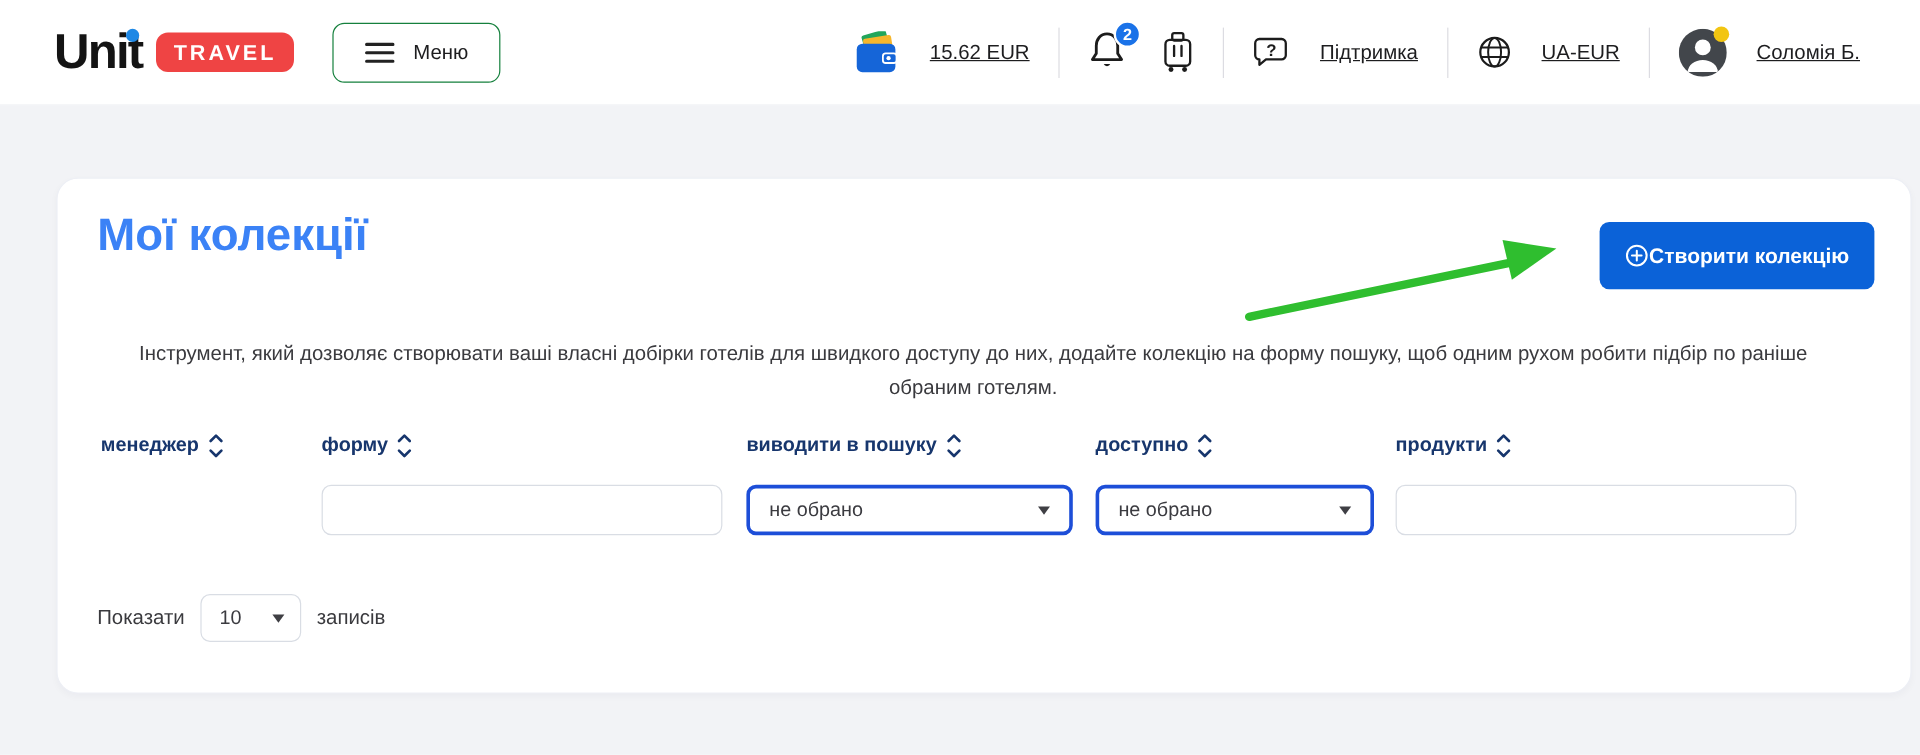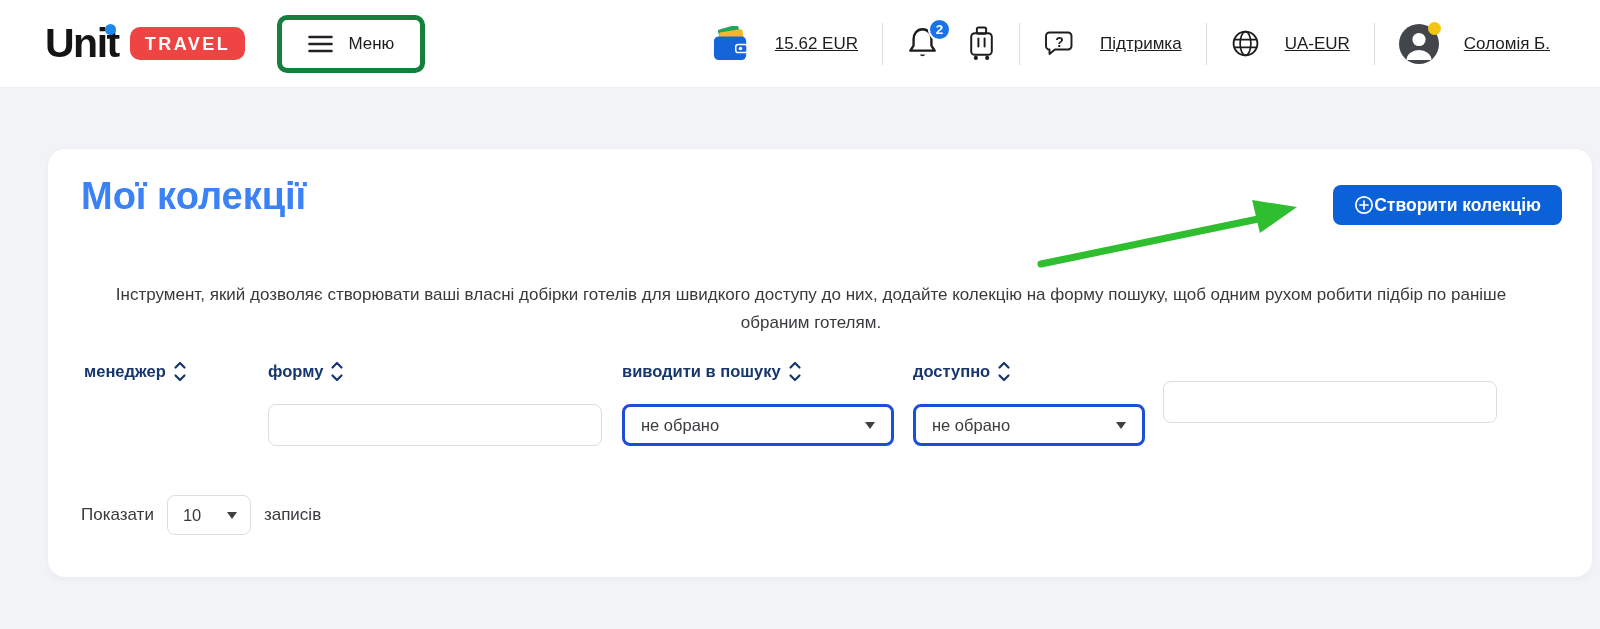--- a/index.html
+++ b/index.html
@@ -18,21 +18,21 @@
     background:#fff; border-bottom:1px solid #eef0f4;
     display:flex; align-items:center; padding:0 50px 0 45px;
   }
   .logo { display:flex; align-items:center; gap:11px; cursor:pointer; }
   .logo-unit { position:relative; font-size:41px; font-weight:800; letter-spacing:-1.5px; color:#141414; line-height:1; }
   .logo-dot { position:absolute; left:60px; top:1px; width:11px; height:11px; border-radius:50%; background:#1e88e5; }
   .logo-badge { background:#ef4444; color:#fff; font-weight:700; font-size:18px; letter-spacing:2.5px; padding:8px 15px 7px; border-radius:10px; line-height:1; }
 
   .menu-btn {
     margin-left:32px; display:flex; align-items:center; gap:15px;
-    border:5px solid #15803d; border-radius:10px; background:#fff;
+    border:1px solid #15803d; border-radius:10px; background:#fff;
     padding:14px 26px; font-size:17px; color:#1d1d1f; cursor:pointer;
   }
 
   .right-cluster { margin-left:auto; display:flex; align-items:center; }
   .hdr-divider { width:1px; height:42px; background:#dcdce2; margin:0 24px; }
   .hdr-item { display:flex; align-items:center; gap:25px; font-size:17px; color:#1d1d1f; cursor:pointer; white-space:nowrap;text-decoration:underline; }
   .bell-wrap { position:relative; margin-right:30px; cursor:pointer; }
   .badge {
     position:absolute; top:-7px; right:-13px; width:23px; height:23px;
     background:#1a72e8; color:#fff; border-radius:50%;
@@ -44,21 +44,21 @@
 
   
   .card {
     position:absolute; left:47px; top:148px; width:1546px; height:430px;
     background:#fff; border:1px solid #edeff5; border-radius:18px;
     box-shadow:0 2px 6px rgba(20,30,60,.03);
   }
   .card-title { position:absolute; left:33px; top:26px; font-size:38px; font-weight:700; color:#3b82f6; }
 
   .create-btn {
-    position:absolute; right:30px; top:36px; height:40px;
+    position:absolute; right:30px; top:36px; height:56px;
     background:#0b62d8; color:#fff; border:none; border-radius:8px;
     display:flex; align-items:center; padding:0 21px;
     font-size:17.5px; font-weight:700; font-family:inherit; cursor:pointer;
   }
 
   .arrow-svg { position:absolute; left:975px; top:45px; pointer-events:none; }
 
   .desc {
     position:absolute; left:33px; top:132px; width:1460px;
     font-size:17px; line-height:28px; color:#3a3a3e;text-align:center;
@@ -251,20 +251,27 @@
     </div>
     <div class="fcontrol-slot">
       <div class="f-select" style="width:232px;">
         <span>не обрано</span>
         <span class="caret"></span>
       </div>
     </div>
   </div>
 
   <div class="fcol" style="left:1115px;">
+    <div class="flabel">
+      <span>продукти</span>
+      <svg width="14" height="23" viewBox="0 0 14 23">
+        <path d="M2.5 7.5 L7 3 L11.5 7.5" fill="none" stroke="#17366d" stroke-width="2.2" stroke-linecap="round" stroke-linejoin="round"></path>
+        <path d="M2.5 15.5 L7 20 L11.5 15.5" fill="none" stroke="#17366d" stroke-width="2.2" stroke-linecap="round" stroke-linejoin="round"></path>
+      </svg>
+    </div>
     <div class="fcontrol-slot">
       <input class="f-input" style="width: 334px;" type="text">
     </div>
   </div>
 
   <div class="show-row">
     <span>Показати</span>
     <div class="pagesize-select">
       <span>10</span>
       <span class="caret"></span>

